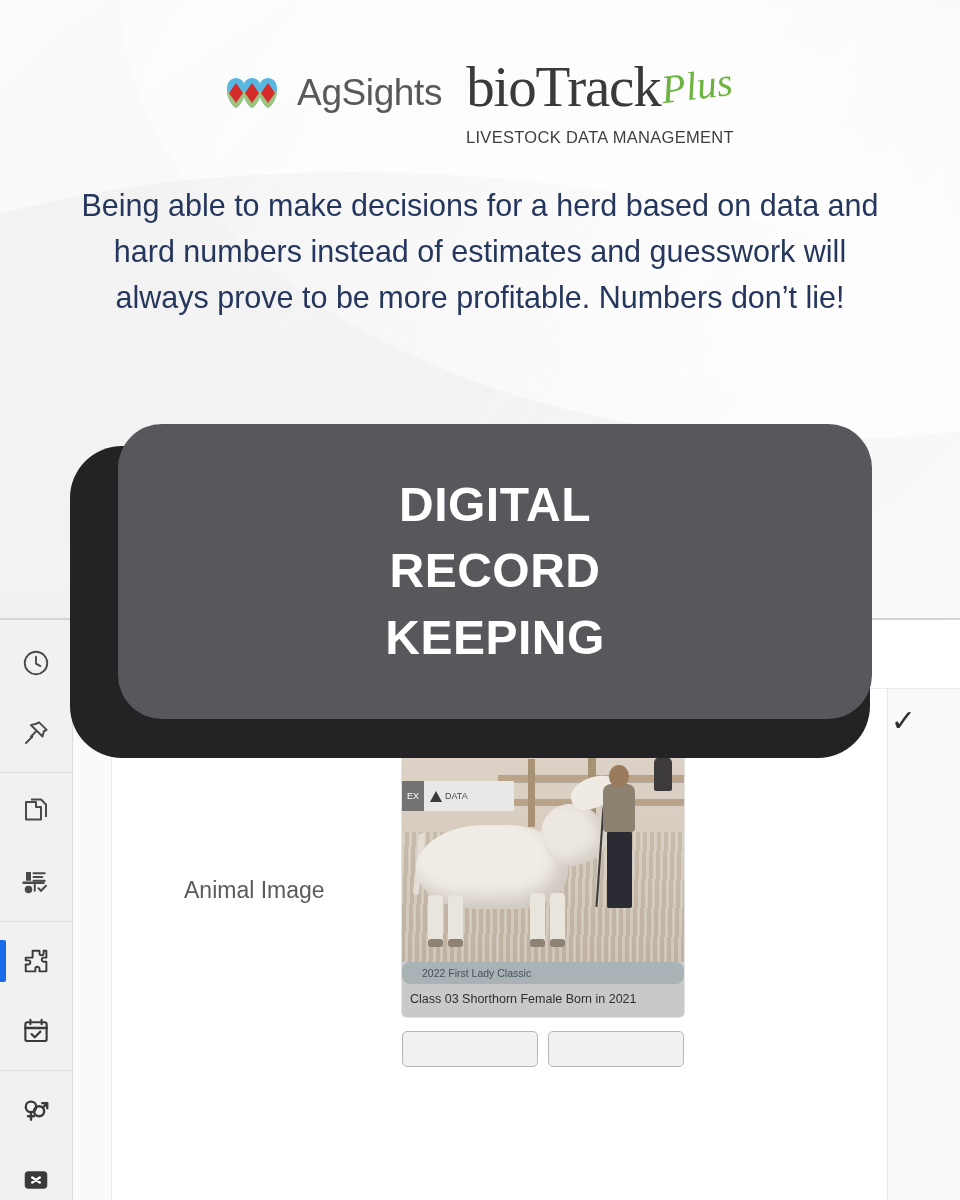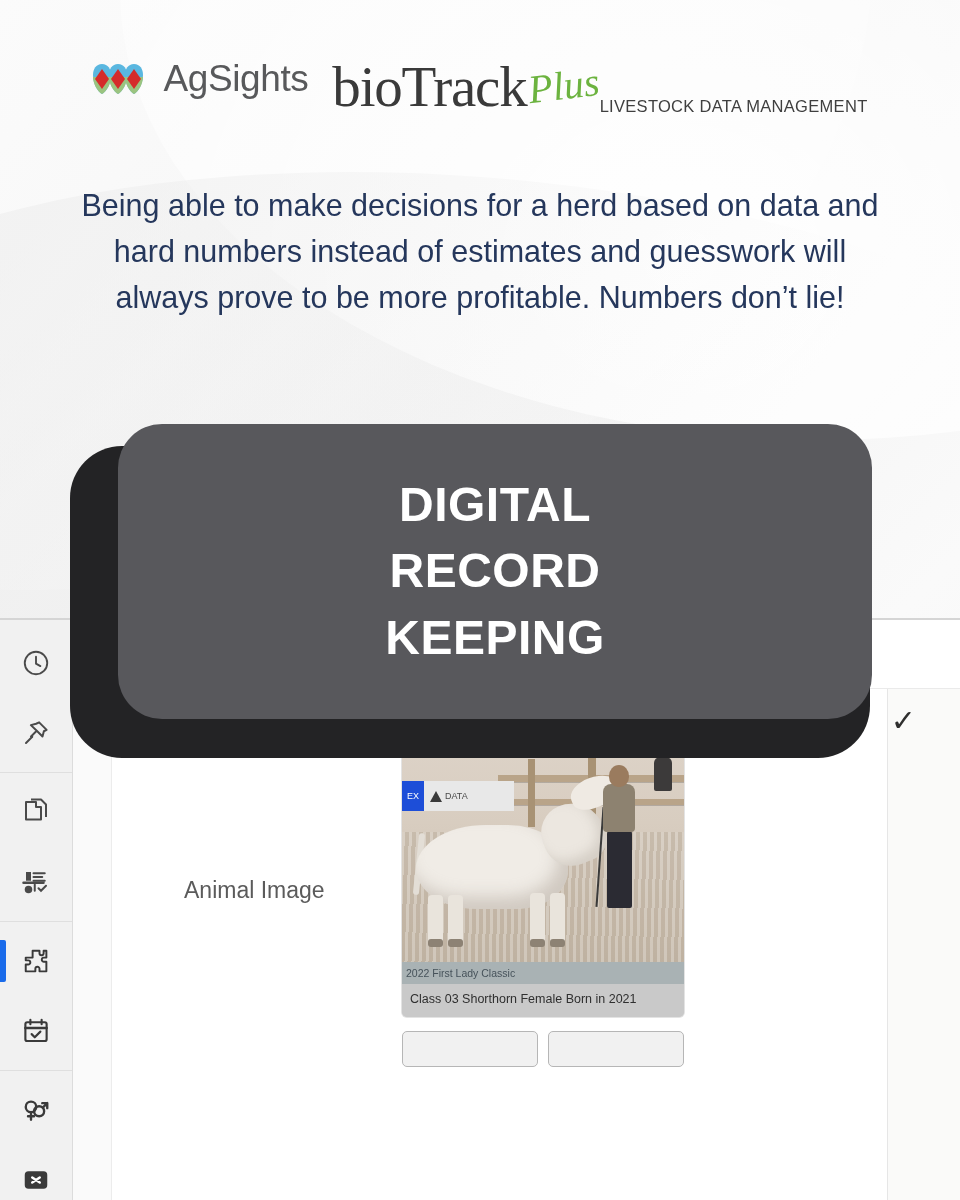--- a/index.html
+++ b/index.html
@@ -51,33 +51,33 @@
     top: 58px; left: 0; right: 0;
     display: flex;
     align-items: flex-start;
     justify-content: center;
     gap: 24px;
   }
   #agsights-lockup {
     display: flex;
     align-items: center;
     gap: 11px;
-    margin-top: 0;
+    margin-top: 14px;
   }
   #agsights-mark { display: block; }
   #agsights-word {
     font-family: "Liberation Sans", sans-serif;
     font-size: 37px;
     color: #58595b;
     letter-spacing: -0.4px;
   }
   #biotrack-lockup {
     display: flex;
-    flex-direction: row;
-    align-items: flex-end;
+    flex-direction: column;
+    align-items: center;
   }
   #biotrack-top {
     display: flex;
     align-items: baseline;
     justify-content: center;
   }
   #biotrack-word {
     font-family: "Liberation Serif", serif;
     font-size: 57px;
     color: #3a3a3a;
@@ -279,21 +279,21 @@
     left: 0; top: 44px;
     width: 112px; height: 30px;
     background: #e8e8e8;
     display: flex; align-items: center;
     font-size: 9px; color: #4a4a4a;
     font-family: "Liberation Sans", sans-serif;
     overflow: hidden;
   }
   .banner .bx {
     width: 22px; height: 100%;
-    background: #1d4ed8;
+    background: #737373;
     color: #fff;
     display: flex; align-items: center; justify-content: center;
     font-size: 9px;
   }
   .banner .tri {
     width: 0; height: 0;
     border-left: 6px solid transparent;
     border-right: 6px solid transparent;
     border-bottom: 11px solid #3a3a3a;
     margin: 0 3px 0 6px;
@@ -368,24 +368,25 @@
   .bg-person {
     position: absolute; left: 252px; top: 20px;
     width: 18px; height: 34px;
     background: #3c3a3a; border-radius: 6px 6px 2px 2px;
   }
   
   #photo-caption-title {
     background: #a9b2b4;
     color: #46525a;
     font-size: 10.5px;
-    padding: 5px 4px;
+    padding: 5px 20px;
     font-family: "Liberation Sans", sans-serif;
     white-space: nowrap;
     overflow: hidden;
+    border-radius: 8px;
   }
   #photo-caption-sub {
     background: #c9c9c9;
     color: #2f2f2f;
     font-size: 12.5px;
     padding: 8px 16px 11px 8px;
     font-family: "Liberation Sans", sans-serif;
     white-space: nowrap;
     overflow: hidden;
   }

